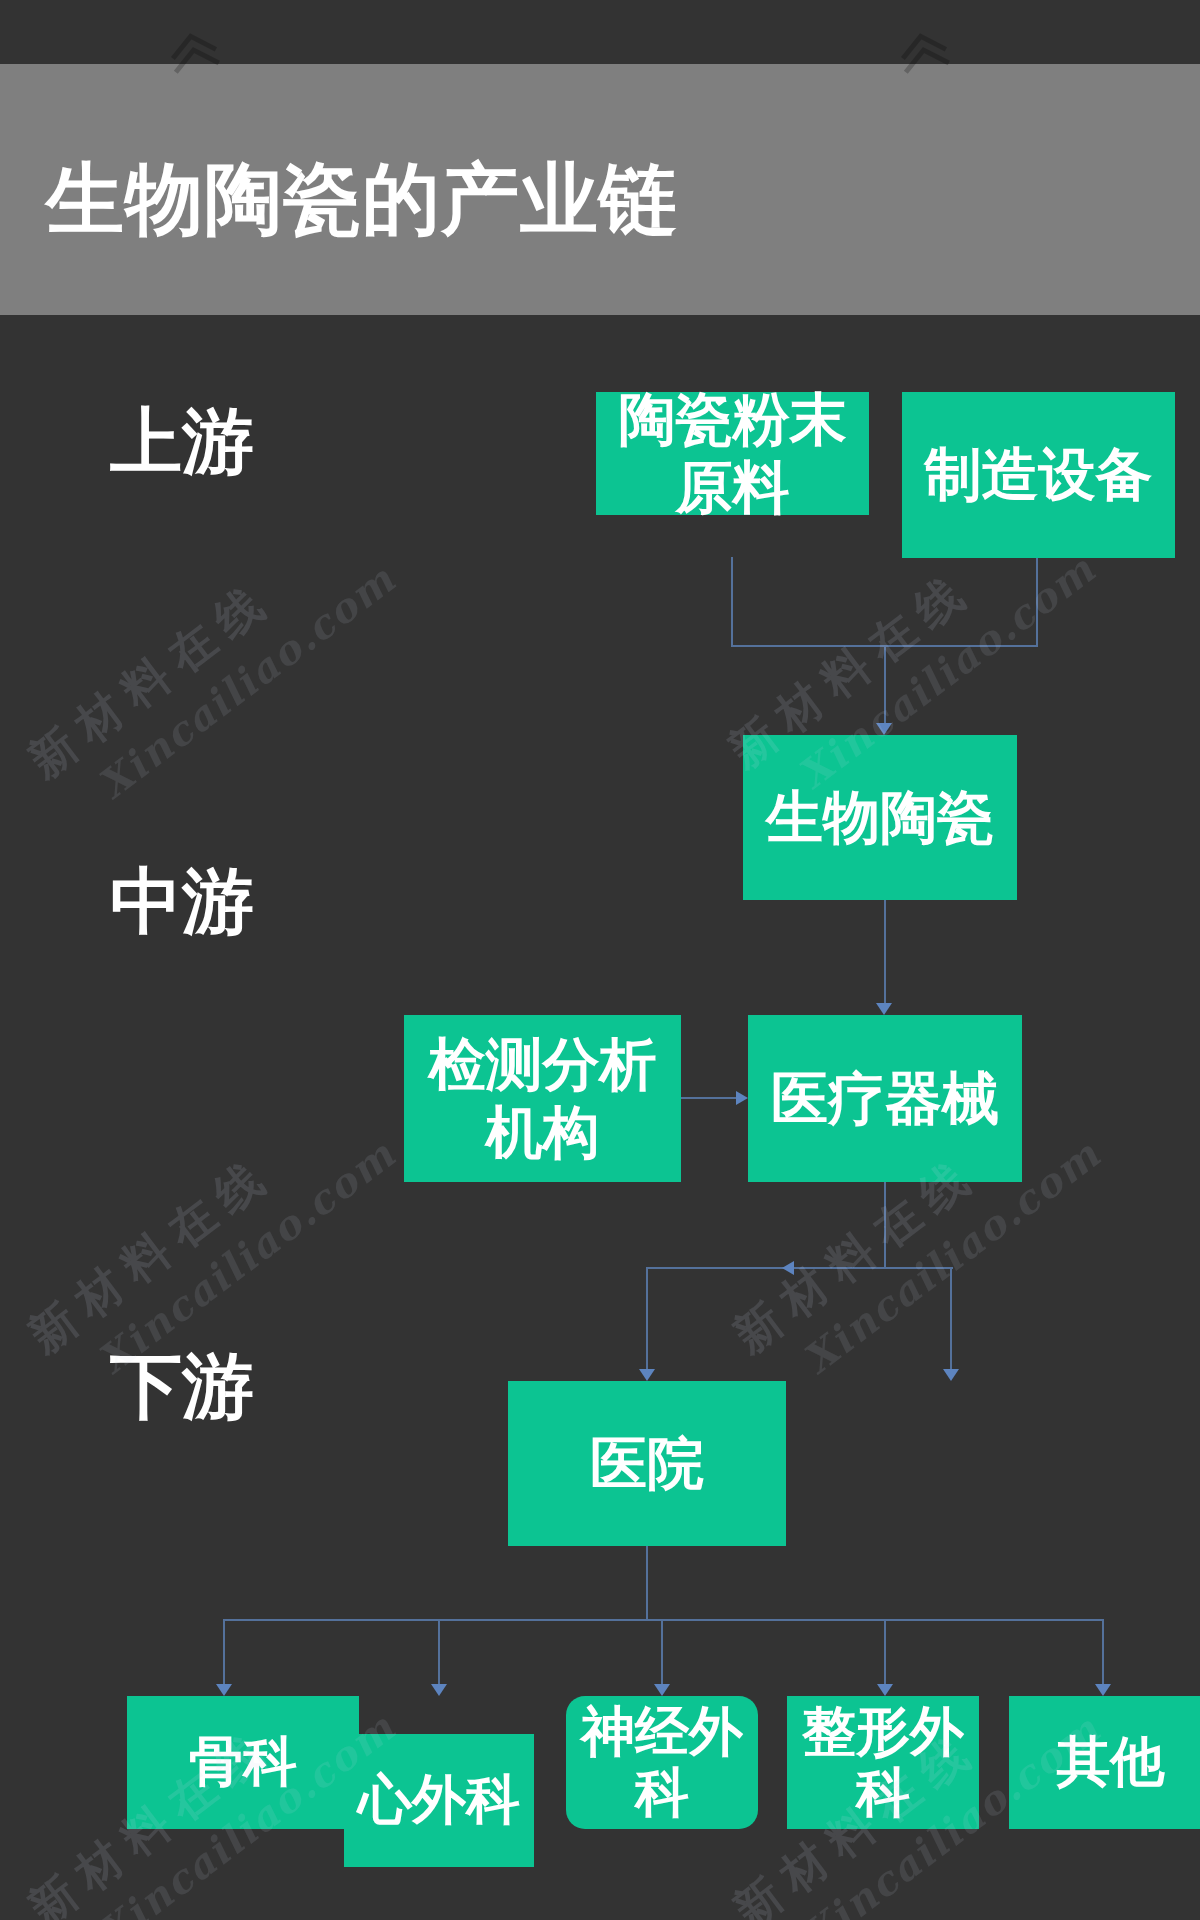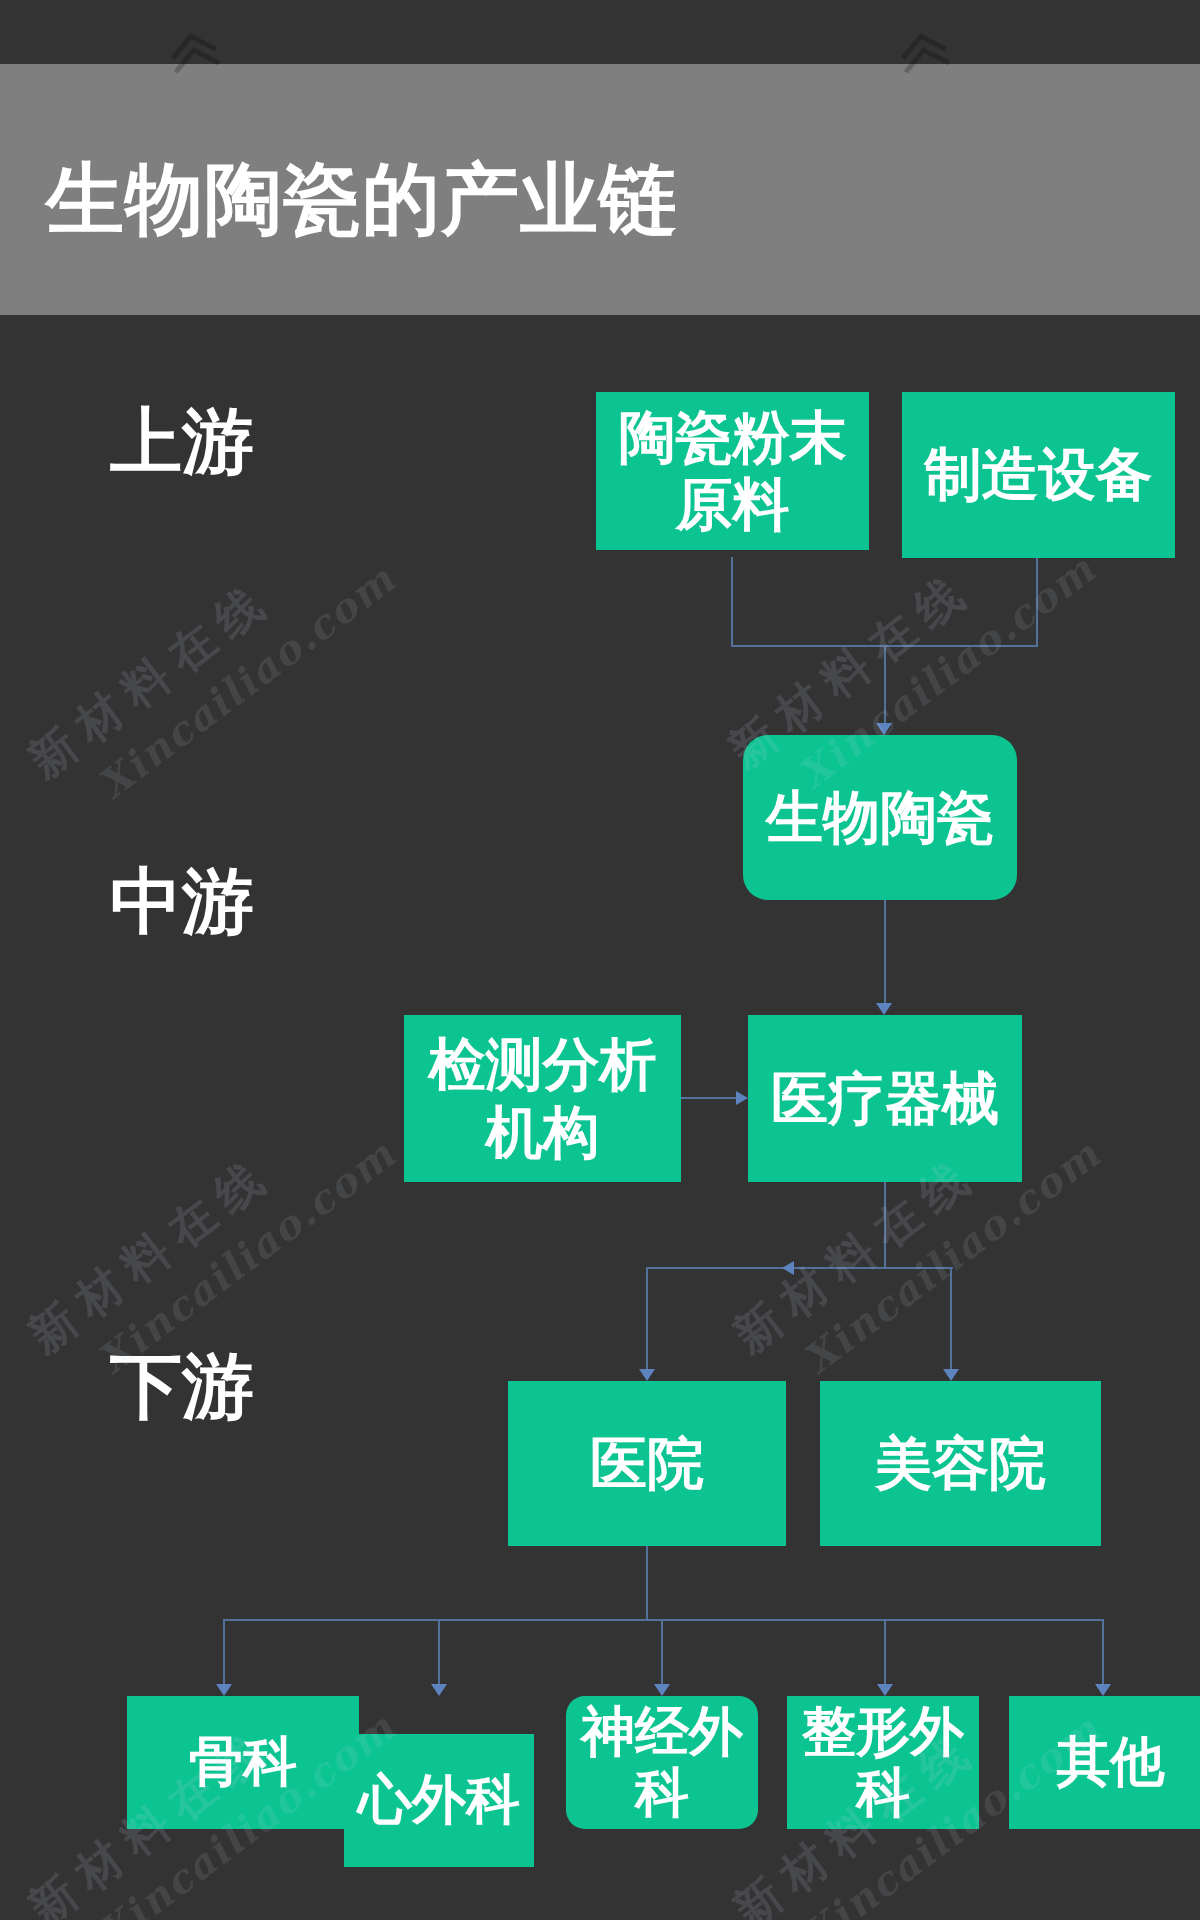--- a/index.html
+++ b/index.html
@@ -97,29 +97,28 @@
   <div class="arr down" style="left:216px;top:1684px;"></div>
   <div class="vline" style="left:438px;top:1619px;height:66px;"></div>
   <div class="arr down" style="left:431px;top:1684px;"></div>
   <div class="vline" style="left:661px;top:1619px;height:66px;"></div>
   <div class="arr down" style="left:654px;top:1684px;"></div>
   <div class="vline" style="left:884px;top:1619px;height:66px;"></div>
   <div class="arr down" style="left:877px;top:1684px;"></div>
   <div class="vline" style="left:1102px;top:1619px;height:66px;"></div>
   <div class="arr down" style="left:1095px;top:1684px;"></div>
 
-  <div class="node fs-big" style="left:596px;top:392px;width:273px;height:158px;">陶瓷粉末
+  <div class="node fs-big" style="left:596px;top:392px;width:273px;height:123px;">陶瓷粉末
 原料</div>
   <div class="node fs-big" style="left:902px;top:392px;width:273px;height:166px;">制造设备</div>
-  <div class="node fs-big" style="left:743px;top:735px;width:274px;height:165px;border-radius:25px;">生物陶瓷</div>
+  <div class="node fs-big" style="left:743px;top:735px;width:274px;height:165px;">生物陶瓷</div>
   <div class="node fs-big" style="left:404px;top:1015px;width:277px;height:167px;">检测分析
 机构</div>
   <div class="node fs-big" style="left:748px;top:1015px;width:274px;height:167px;">医疗器械</div>
   <div class="node fs-big" style="left:508px;top:1381px;width:278px;height:165px;">医院</div>
-  <div class="node fs-big" style="left:820px;top:1381px;width:281px;height:165px;">美容院</div>
   <div class="node fs-small" style="left:127px;top:1696px;width:232px;height:133px;">骨科</div>
   <div class="node fs-small" style="left:344px;top:1696px;width:190px;height:133px;margin-top:38px;">心外科</div>
   <div class="node fs-small" style="left:566px;top:1696px;width:192px;height:133px;border-radius:19px;">神经外
 科</div>
   <div class="node fs-small" style="left:787px;top:1696px;width:192px;height:133px;">整形外
 科</div>
   <div class="node fs-small" style="left:1009px;top:1696px;width:187px;height:133px;padding-left:8px;">其他</div>
 
   <div class="wm" style="left:10px;top:610px;">
     <div class="l1">新材料在线</div>

